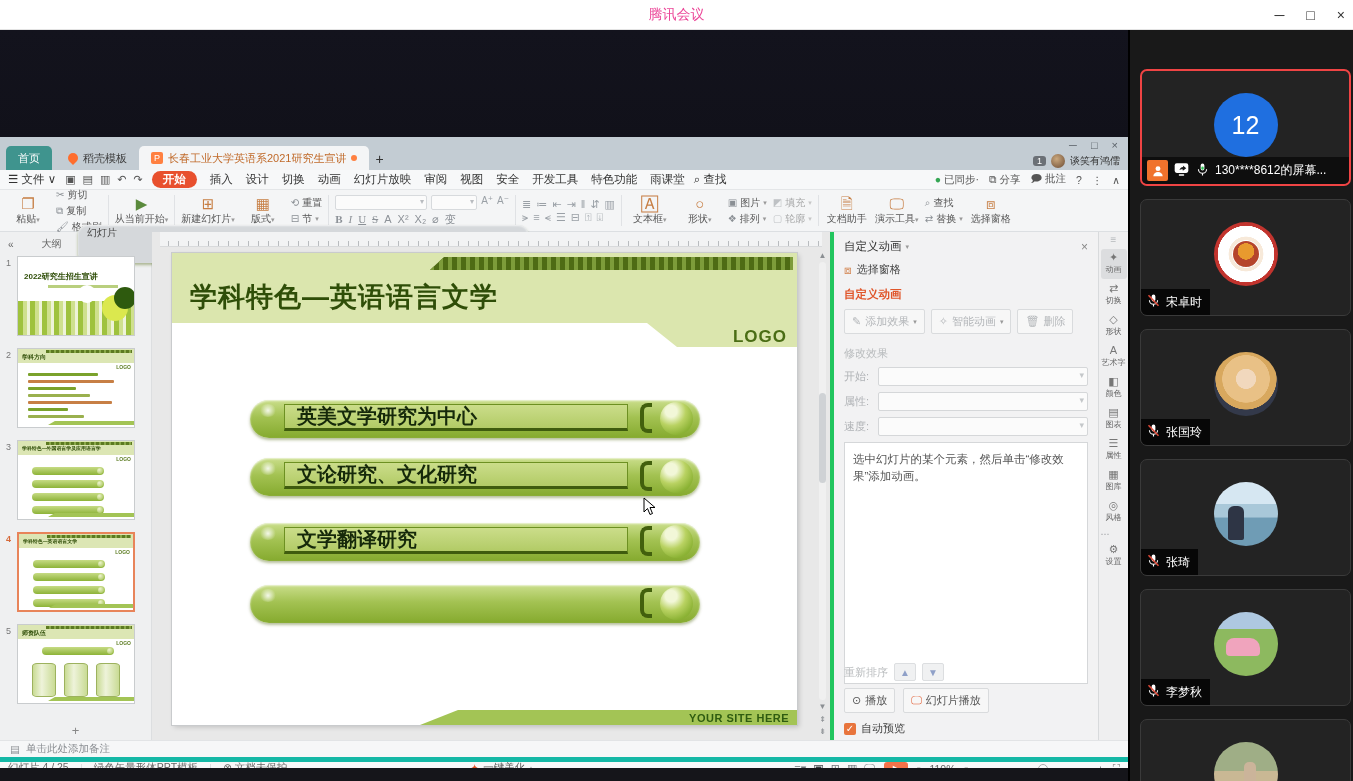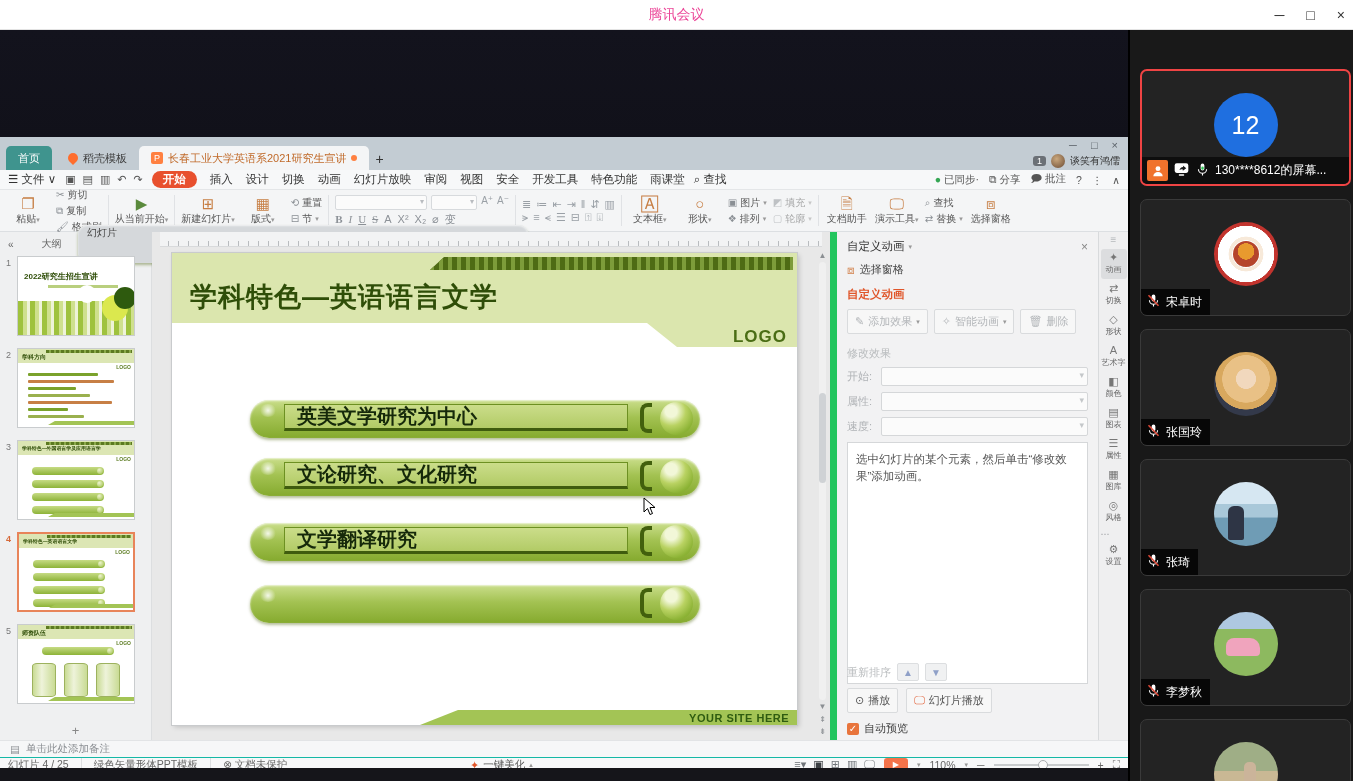--- a/index.html
+++ b/index.html
@@ -127,21 +127,21 @@
   .sl-foot { position:absolute; left:248px; right:0; bottom:0; height:15px; background:#a3c455;
     clip-path:polygon(0 100%,38px 0,100% 0,100% 100%); display:flex; align-items:center; justify-content:flex-end; padding-right:8px; }
   .sl-foot span { font-size:11px; font-weight:bold; color:#2e5c10; letter-spacing:.5px; }
 
   .v-scroll { position:absolute; right:2px; top:4px; bottom:4px; width:11px; display:flex; flex-direction:column; align-items:center; color:#8b8f93; font-size:8px; }
   .v-scroll .track { flex:1; width:7px; background:#f0f0f0; border-radius:4px; margin:2px 0; position:relative; }
   .v-scroll .knob { position:absolute; top:30%; left:0; width:7px; height:90px; background:#cfd2d5; border-radius:4px; }
   .v-scroll .pg { display:flex; flex-direction:column; gap:3px; margin-top:4px; }
 
   
-  .anim { width:268px; background:#f2f2f3; border-left:7px solid #22c55e; padding:7px 10px; position:relative; font-size:11px; color:#555; }
+  .anim { width:268px; background:#f2f2f3; border-left:4px solid #22c55e; padding:7px 10px; position:relative; font-size:11px; color:#555; }
   .anim-head { display:flex; align-items:center; font-size:11.5px; color:#333; margin-bottom:8px; }
   .anim-head .x { margin-left:auto; color:#888; font-size:12px; }
   .sel-pane { display:flex; align-items:center; gap:5px; color:#444; margin-bottom:10px; }
   .sel-pane .ico { color:#d2804a; font-size:12px; }
   .anim-sub { color:#e0562a; font-weight:bold; margin-bottom:7px; font-size:11.5px; }
   .btn-row { display:flex; gap:6px; margin-bottom:12px; }
   .gbtn { background:#f7f7f7; border:1px solid #d9dbdd; border-radius:2px; color:#b4b7ba; font-size:11px;
     padding:4px 7px; display:flex; align-items:center; gap:4px; white-space:nowrap; }
   .modify { color:#b9bcbe; margin-bottom:6px; }
   .fieldrow { display:flex; align-items:center; gap:6px; margin-bottom:6px; }
@@ -162,21 +162,21 @@
   
   .strip { width:30px; background:#efeff0; border-left:1px solid #d8dadc; display:flex; flex-direction:column; align-items:center; padding-top:2px; font-size:8px; color:#666; }
   .strip .grip { color:#b5b8bb; font-size:10px; margin-bottom:4px; }
   .strip-item { width:26px; padding:3px 0 4px; display:flex; flex-direction:column; align-items:center; gap:1px; border-radius:3px; margin-bottom:1px; }
   .strip-item .g { font-size:11px; color:#777; line-height:1; }
   .strip-item.sel { background:#dcdddf; }
   .strip-dots { color:#9a9da0; margin:2px 0; font-size:9px; }
 
   
   .notesbar { height:17px; background:#f6f7f8; border-top:1px solid #e2e4e6; display:flex; align-items:center; gap:6px; padding:0 10px; color:#8b8f93; font-size:10.5px; }
-  .statusbar { height:18px; background:#f7f8f9; border-top:1px solid #14b8a6; display:flex; align-items:flex-start; padding:0 8px; color:#666; font-size:10.5px; gap:12px; }
+  .statusbar { height:18px; background:#f7f8f9; border-top:5px solid #14b8a6; display:flex; align-items:flex-end; padding:0 8px; color:#666; font-size:10.5px; gap:12px; }
   .statusbar .sep { width:1px; height:11px; background:#dddfe1; }
   .beautify { position:absolute; left:470px; display:flex; align-items:center; gap:4px; color:#555; }
   .beautify .b-ico { color:#e0562a; font-size:11px; }
   .status-right { margin-left:auto; display:flex; align-items:center; gap:9px; color:#6e7control3; }
   .view-icos { display:flex; gap:7px; color:#6e7378; font-size:11px; }
   .playbtn { width:24px; height:13px; background:#f4734a; border-radius:3px; color:#fff; font-size:8px; display:flex; align-items:center; justify-content:center; }
   .zoom-slider { width:95px; height:2px; background:#c9ccce; position:relative; }
   .zoom-slider .kn { position:absolute; left:44px; top:-4px; width:10px; height:10px; background:#fbfbfb; border:1px solid #aaadb0; border-radius:50%; }
 
   

